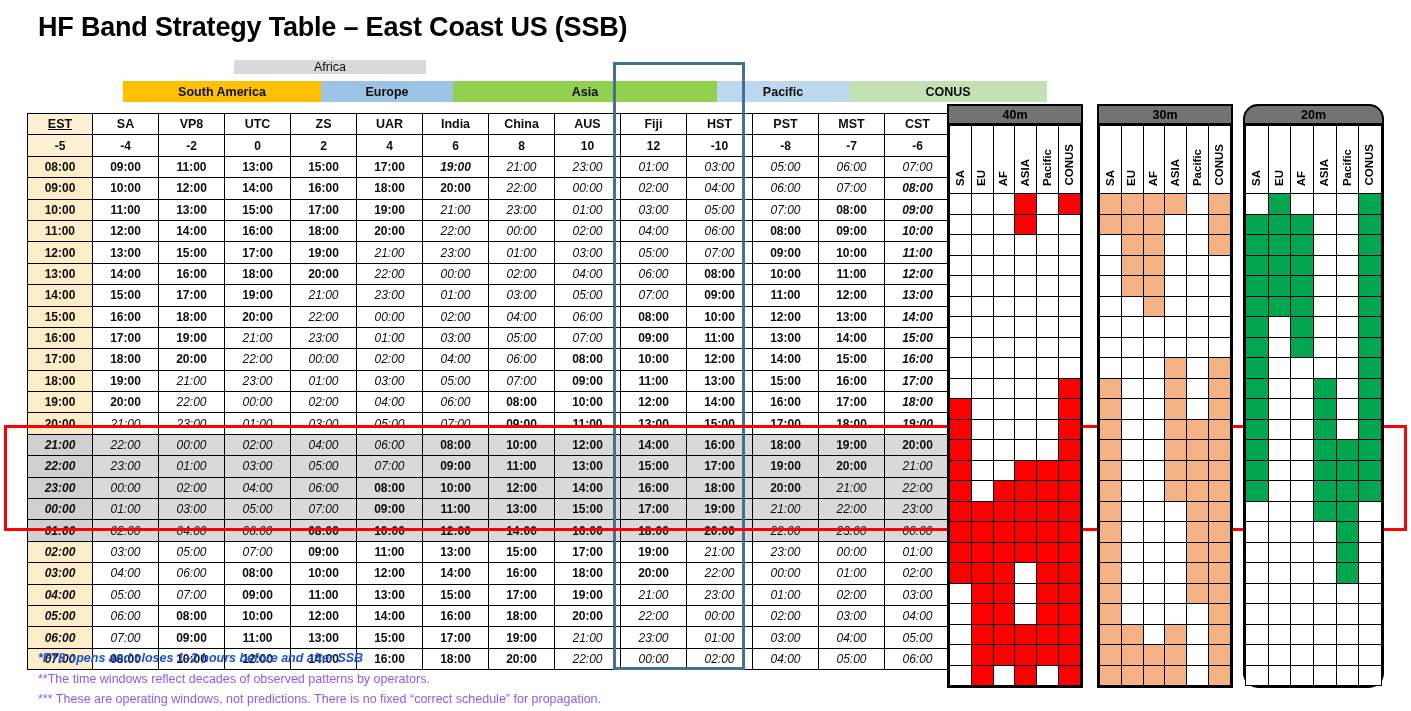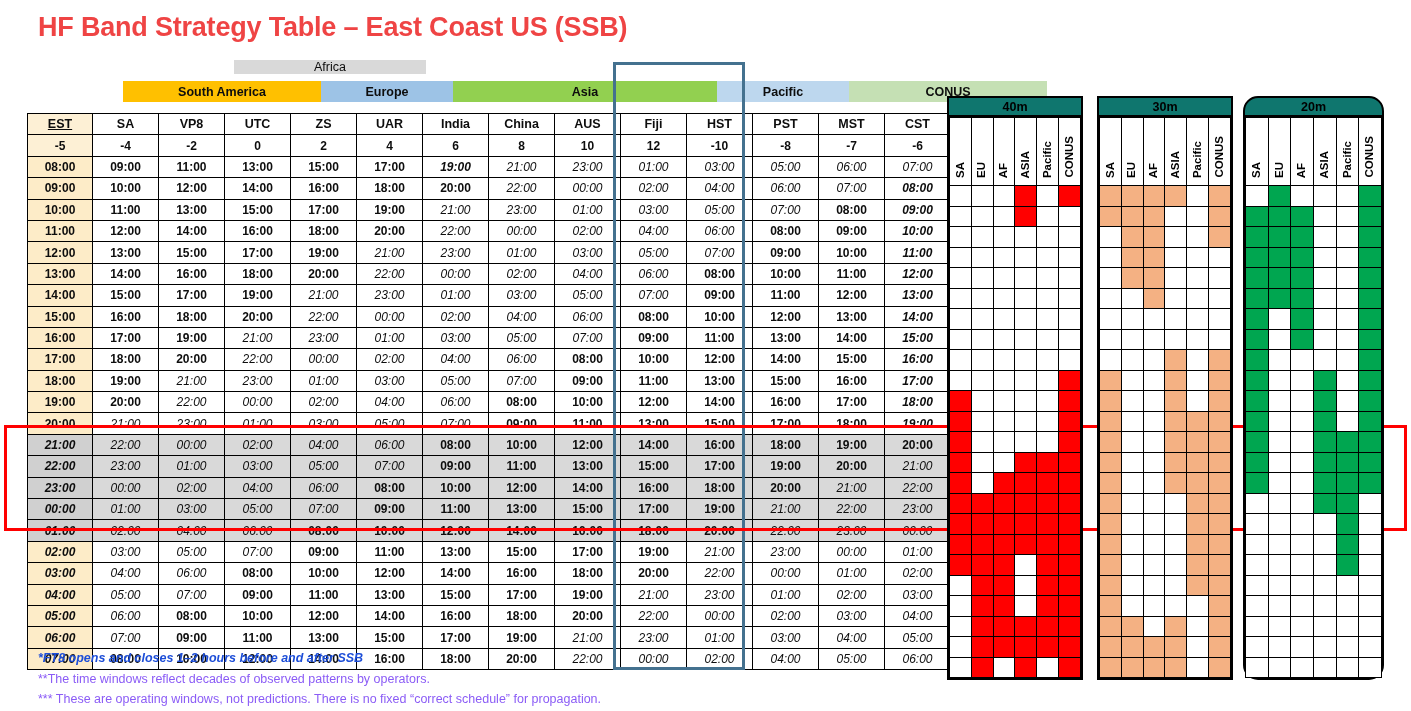--- a/index.html
+++ b/index.html
@@ -15,21 +15,21 @@
     width: 1411px; height: 711px;
     background: #ffffff;
   }
 
   
   #title {
     position: absolute;
     left: 38px; top: 12px;
     font-size: 27px;
     font-weight: bold;
-    color: #ef4444;
+    color: #000000;
     letter-spacing: -0.2px;
     white-space: nowrap;
   }
 
   
   #africa-band {
     position: absolute;
     left: 234px; top: 60px;
     width: 192px; height: 14px;
     background: #d9d9d9;
@@ -108,23 +108,23 @@
     position: absolute;
     left: 4px; top: 425px;
     width: 1403px; height: 106px;
     border: 3px solid #ff0000;
     pointer-events: none;
   }
 
   
   .band-chart {
     position: absolute;
-    top: 96px;
+    top: 104px;
     border: 2.5px solid #000000;
-    background: #0f766e;
+    background: #737373;
   }
   #chart-40m { left: 947px; width: 136px; }
   #chart-30m { left: 1097px; width: 136px; }
   #chart-20m { left: 1243px; width: 141px; border-radius: 15px; }
 
   .band-title {
     height: 19px;
     border-bottom: 2.5px solid #000000;
     display: flex; align-items: center; justify-content: center;
     font-size: 12.5px;

